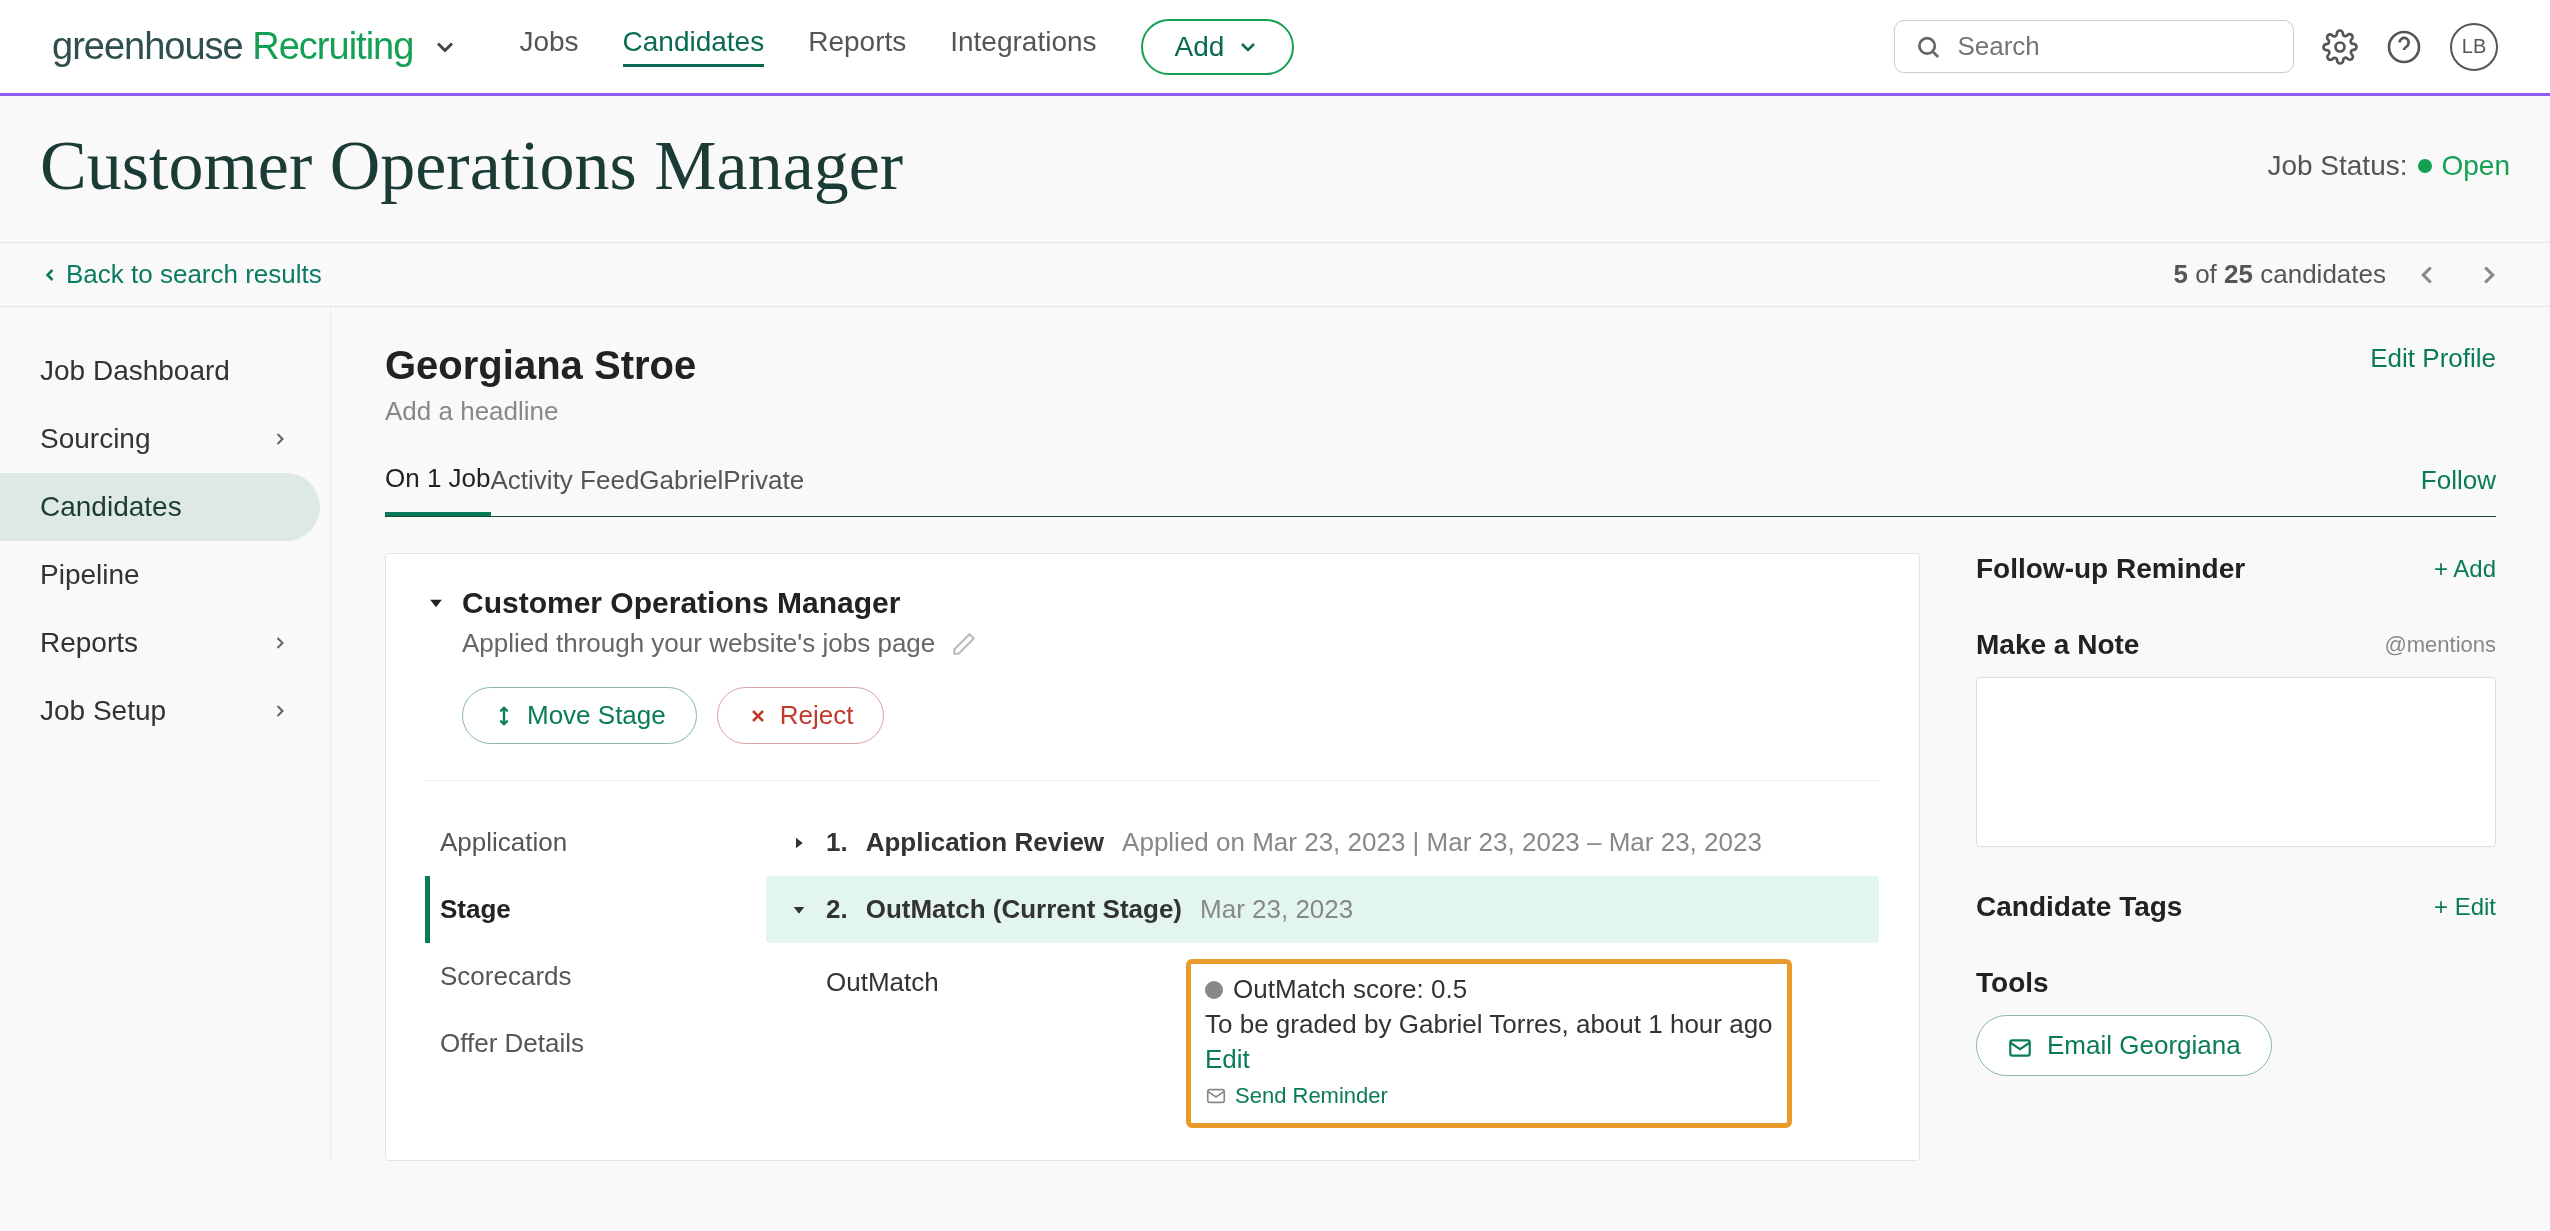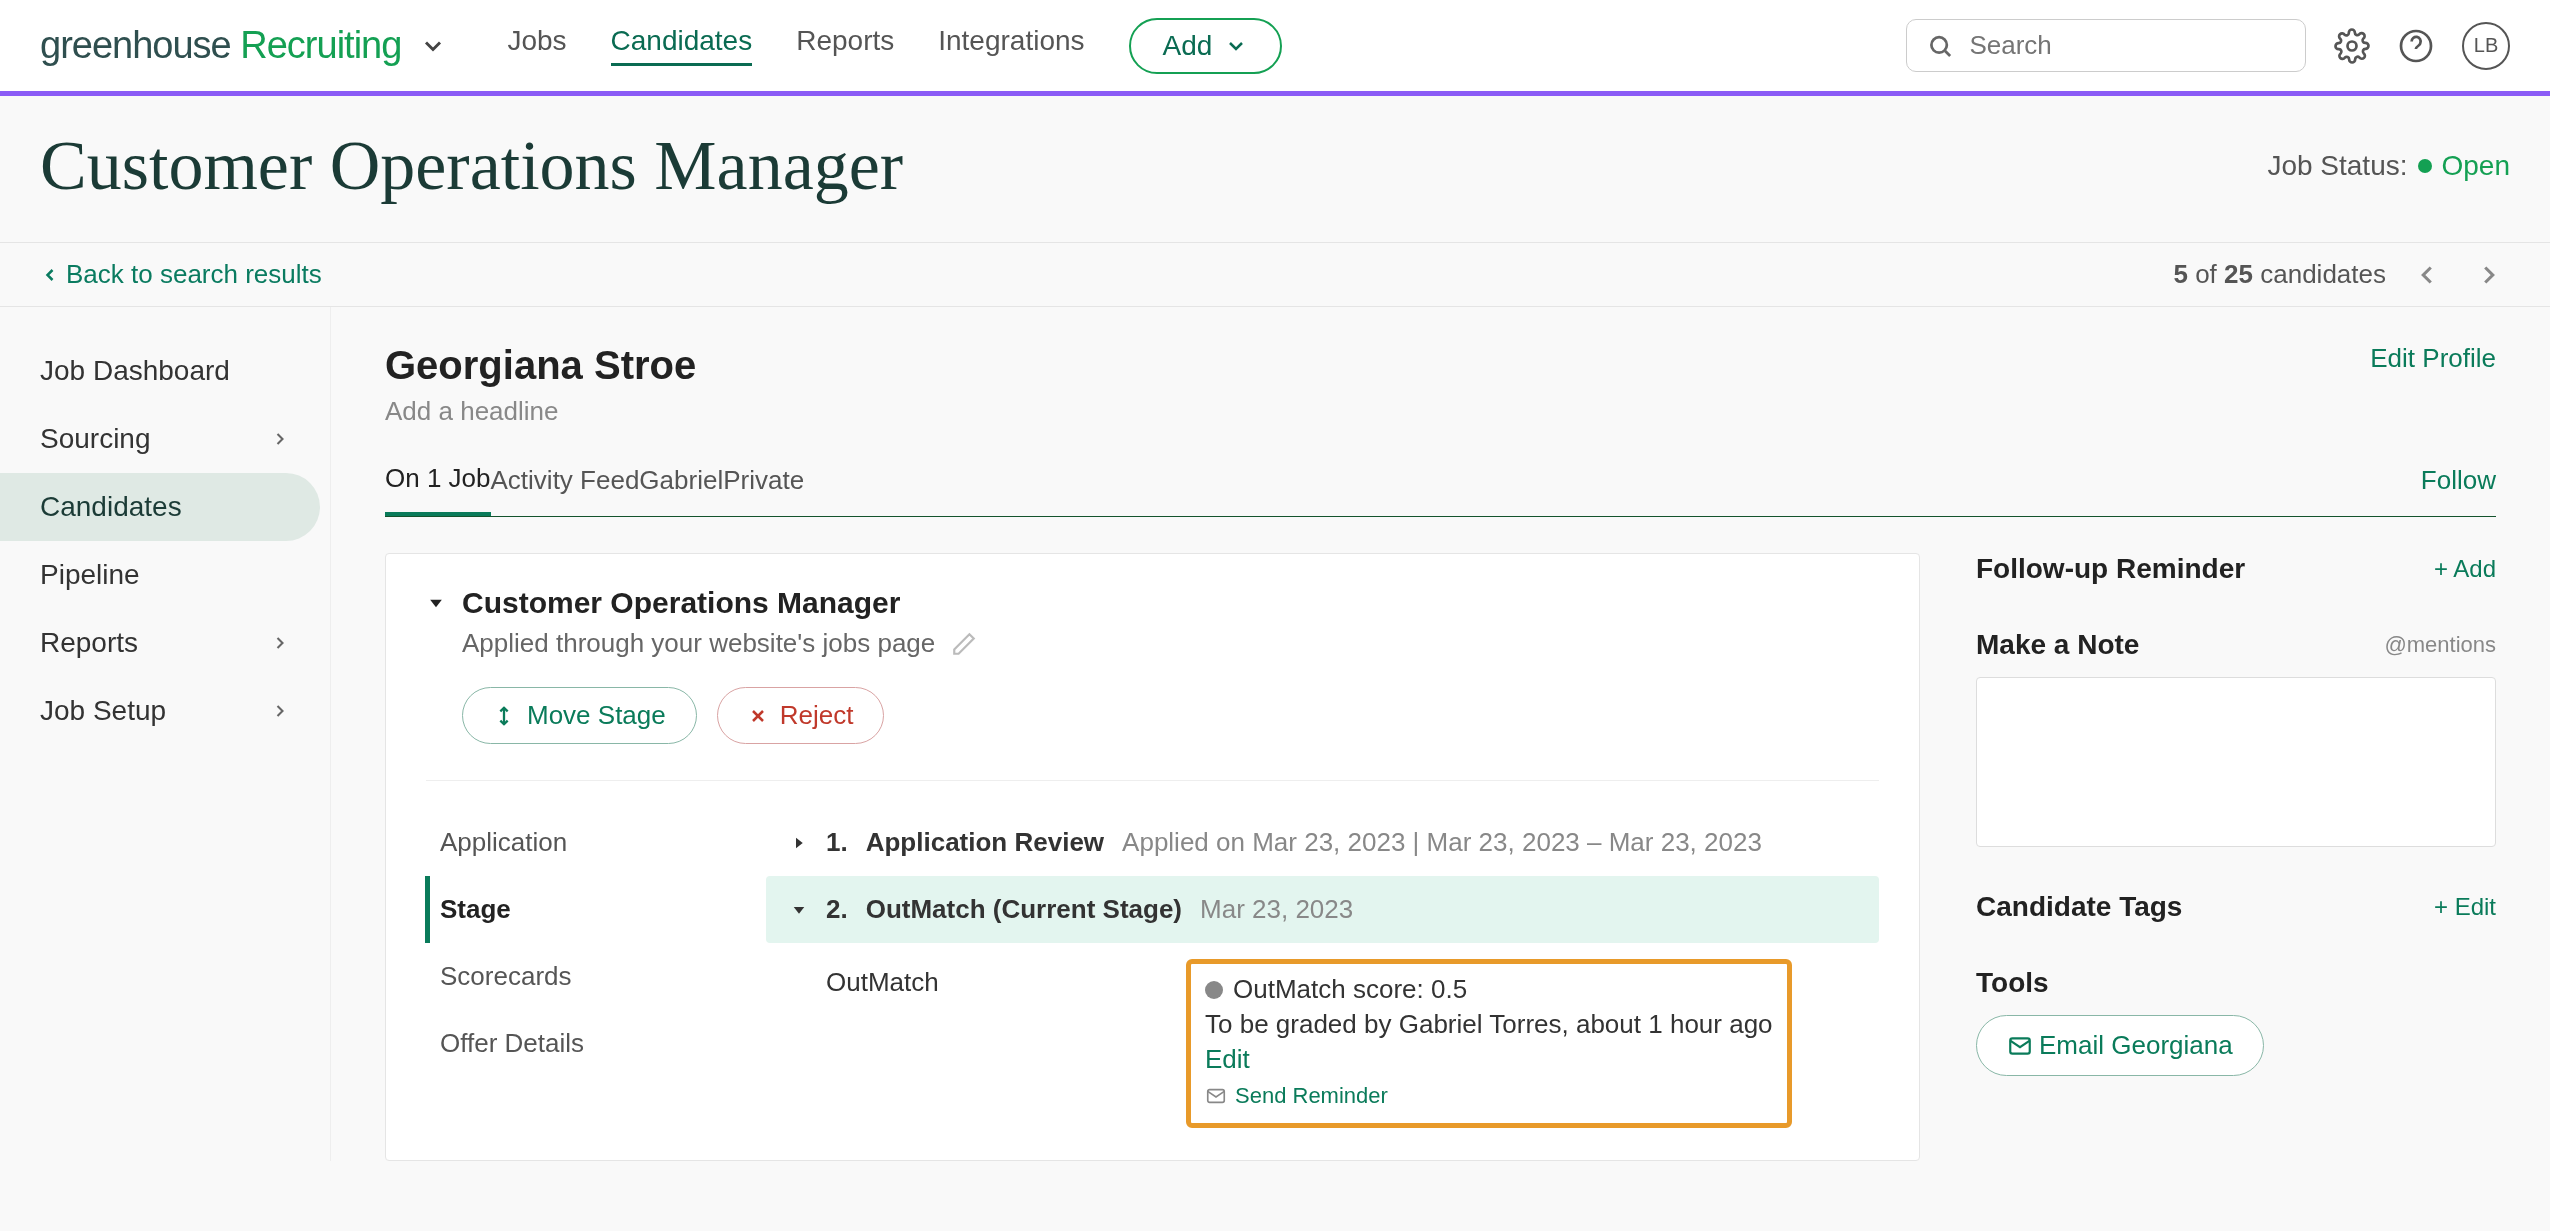--- a/index.html
+++ b/index.html
@@ -10,22 +10,22 @@
     background: #f9f9f9;
     width: 2550px;
     transform-origin: top left;
   }
   
   .topbar {
     background: #fff;
     height: 96px;
     display: flex;
     align-items: center;
-    padding: 0 40px;
-    border-bottom: 5px solid #8b5cf6;
+    padding: 0 52px;
+    border-bottom: 3px solid #8b5cf6;
   }
   .logo {
     font-size: 38px;
     font-weight: 400;
     letter-spacing: -1px;
   }
   .logo .g1 { color: #2f4f4f; }
   .logo .g2 { color: #14a053; }
   .logo-chevron { margin-left: 18px; color: #444; }
   .topnav { display: flex; gap: 44px; margin-left: 60px; }
@@ -198,21 +198,21 @@
   .reminder-link { color: #0a7b5a; font-size: 22px; display:flex; align-items:center; gap: 8px; margin-top: 8px; cursor:pointer; }
 
   .rightcol { width: 520px; }
   .rc-section { margin-bottom: 44px; }
   .rc-head { display:flex; align-items:center; font-size: 28px; font-weight:700; color:#222; }
   .rc-action { margin-left:auto; color:#0a7b5a; font-size:24px; font-weight:400; cursor:pointer; }
   .note-box { border:1px solid #ddd; background:#fff; border-radius:4px; height:170px; margin-top:16px; }
   .rc-sub { font-size:22px; color:#888; }
   .email-btn {
     border:1.5px solid #89b7a7; border-radius:999px; padding:14px 30px;
-    color:#0a7b5a; font-size:26px; display:inline-flex; align-items:center; gap:6px;
+    color:#0a7b5a; font-size:26px; display:inline-flex; align-items:flex-end; gap:14px;
     margin-top:16px; cursor:pointer; background:#fff;
   }
 
   svg { display:block; }
 </style>
 </head>
 <body>
 
 <div class="topbar">
   <span class="logo">

